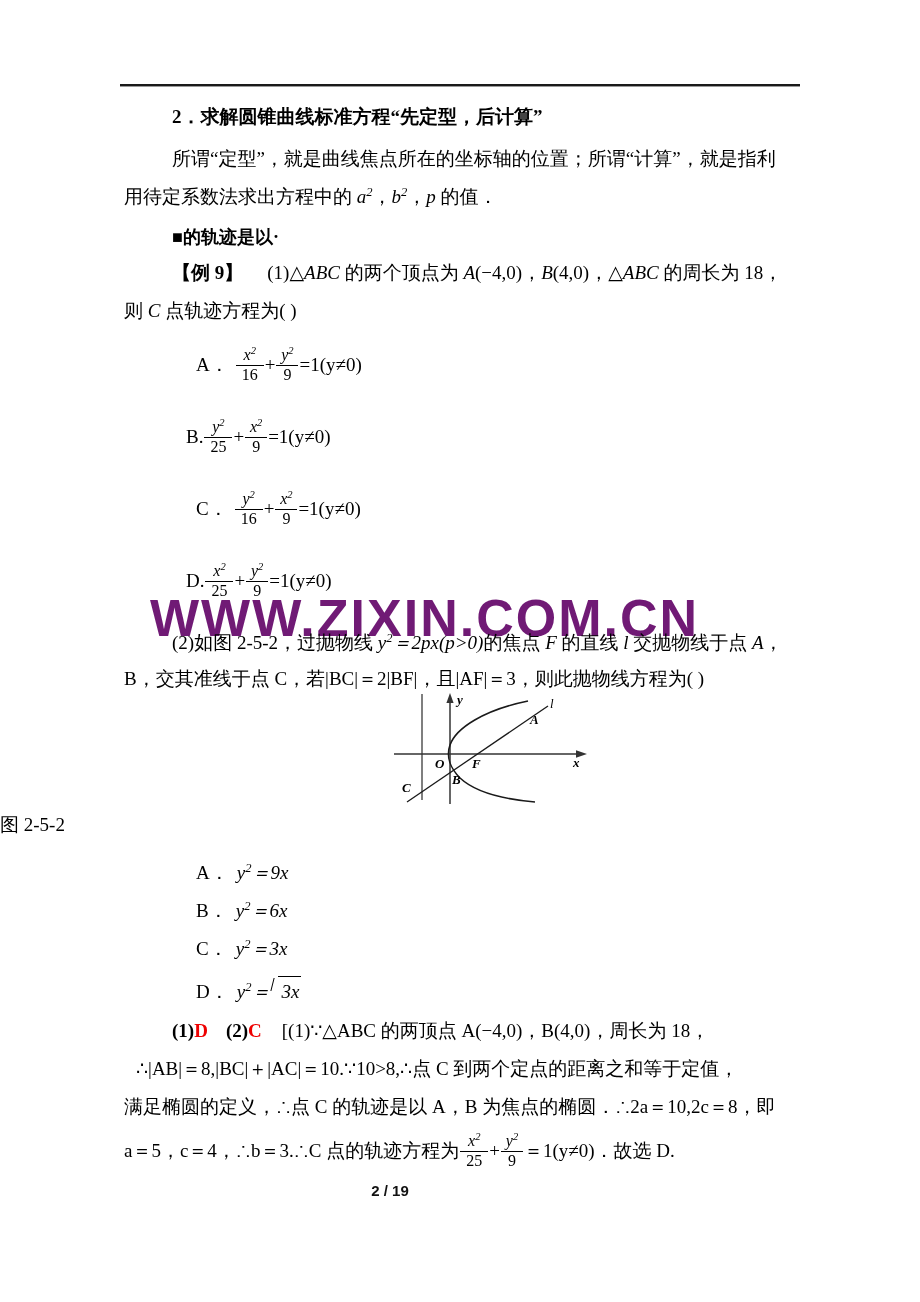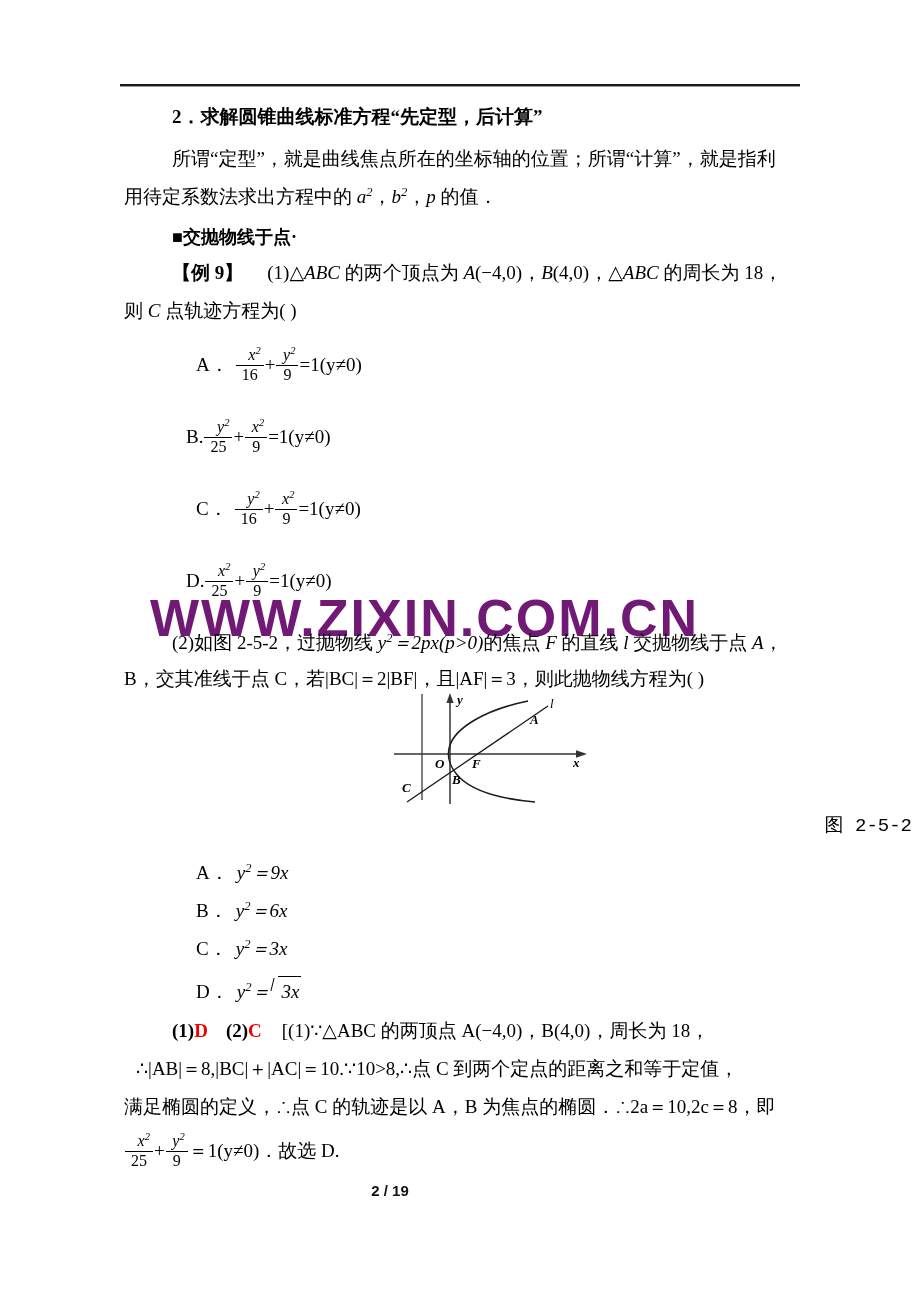--- a/index.html
+++ b/index.html
@@ -71,21 +71,20 @@
     font-size: 16px;
     line-height: 1.05;
     margin: 0 1px;
     position: relative;
     top: -1px;
   }
   .frac .num {
     display: block;
     font-style: italic;
     padding: 0 3px;
-    text-align: right;
   }
   .frac .bar {
     display: block;
     border-bottom: 1.3px solid #000;
     margin: 1px 0 1px 0;
     width: 100%;
   }
   .frac .den {
     display: block;
     font-style: normal;
@@ -135,23 +134,22 @@
     left: 380px;
     top: 688px;
     width: 230px;
     height: 120px;
   }
   #fig-caption {
     position: absolute;
     left: 0;
     top: 812px;
     width: 912px;
-    text-align: right;
+    text-align: left;
     font-size: 19px;
-    font-family: Liberation Mono, monospace;
   }
 
   
   #footer {
     position: absolute;
     left: 0;
     top: 1182px;
     width: 780px;
     text-align: center;
     font-family: "Liberation Sans", sans-serif;
@@ -173,21 +171,21 @@
 
     <div class="line bold cn" style="left:172px; top:104px; font-size:19px;">2．求解圆锥曲线标准方程“先定型，后计算”</div>
 
     <div class="line cn" style="left:172px; top:146px;">所谓“定型”，就是曲线焦点所在的坐标轴的位置；所谓“计算”，就是指利</div>
 
     <div class="line cn" style="left:124px; top:184px;text-align:center;">
       <span>用待定系数法求出方程中的 </span><span class="math">a</span><sup>2</sup><span>，</span><span class="math">b</span><sup>2</sup><span>，</span><span class="math">p</span><span> 的值．</span>
     </div>
 
     <div class="line cn bold" style="left:172px; top:224px; font-size:18px;">
-      <span>■</span><span>交抛物线于点·</span>
+      <span>■</span><span>的轨迹是以·</span>
     </div>
 
     <div class="line cn" style="left:172px; top:260px;">
       <span class="bold">【例 9】</span><span style="display:inline-block;width:24px;"></span><span>(1)△</span><span class="math">ABC</span><span> 的两个顶点为 </span><span class="math">A</span><span>(−4,0)</span><span>，</span><span class="math">B</span><span>(4,0)</span><span>，△</span><span class="math">ABC</span><span> 的周长为 18，</span>
     </div>
 
     <div class="line cn" style="left:124px; top:298px;">
       <span>则 </span><span class="math">C</span><span> 点轨迹方程为(        )</span>
     </div>
 
@@ -259,19 +257,19 @@
 
     <div class="line cn" style="left:172px; top:1018px;">
       <span class="bold">(1)</span><span class="red">D</span><span style="display:inline-block;width:18px;"></span><span class="bold">(2)</span><span class="red">C</span><span style="display:inline-block;width:20px;"></span><span>[(1)∵△ABC 的两顶点 A(−4,0)，B(4,0)，周长为 18，</span>
     </div>
 
     <div class="line cn" style="left:136px; top:1056px;">∴|AB|＝8,|BC|＋|AC|＝10.∵10&gt;8,∴点 C 到两个定点的距离之和等于定值，</div>
 
     <div class="line cn" style="left:124px; top:1094px;">满足椭圆的定义，∴点 C 的轨迹是以 A，B 为焦点的椭圆．∴2a＝10,2c＝8，即</div>
 
     <div class="line cn" style="left:124px; top:1134px;">
-      <span class="frac wide"><span class="num"><span>x</span><sup>2</sup></span><span class="bar"></span><span class="den">25</span></span><span>+</span><span class="frac narrow"><span class="num"><span>y</span><sup>2</sup></span><span class="bar"></span><span class="den">9</span></span><span>＝1(y≠0)．故选 D.</span>
+      <span>a＝5，c＝4，∴b＝3.∴C 点的轨迹方程为</span><span class="frac wide"><span class="num"><span>x</span><sup>2</sup></span><span class="bar"></span><span class="den">25</span></span><span>+</span><span class="frac narrow"><span class="num"><span>y</span><sup>2</sup></span><span class="bar"></span><span class="den">9</span></span><span>＝1(y≠0)．故选 D.</span>
     </div>
 
     <div id="footer">2 / 19</div>
 
   </div>
 </div>
 
 </body></html>

